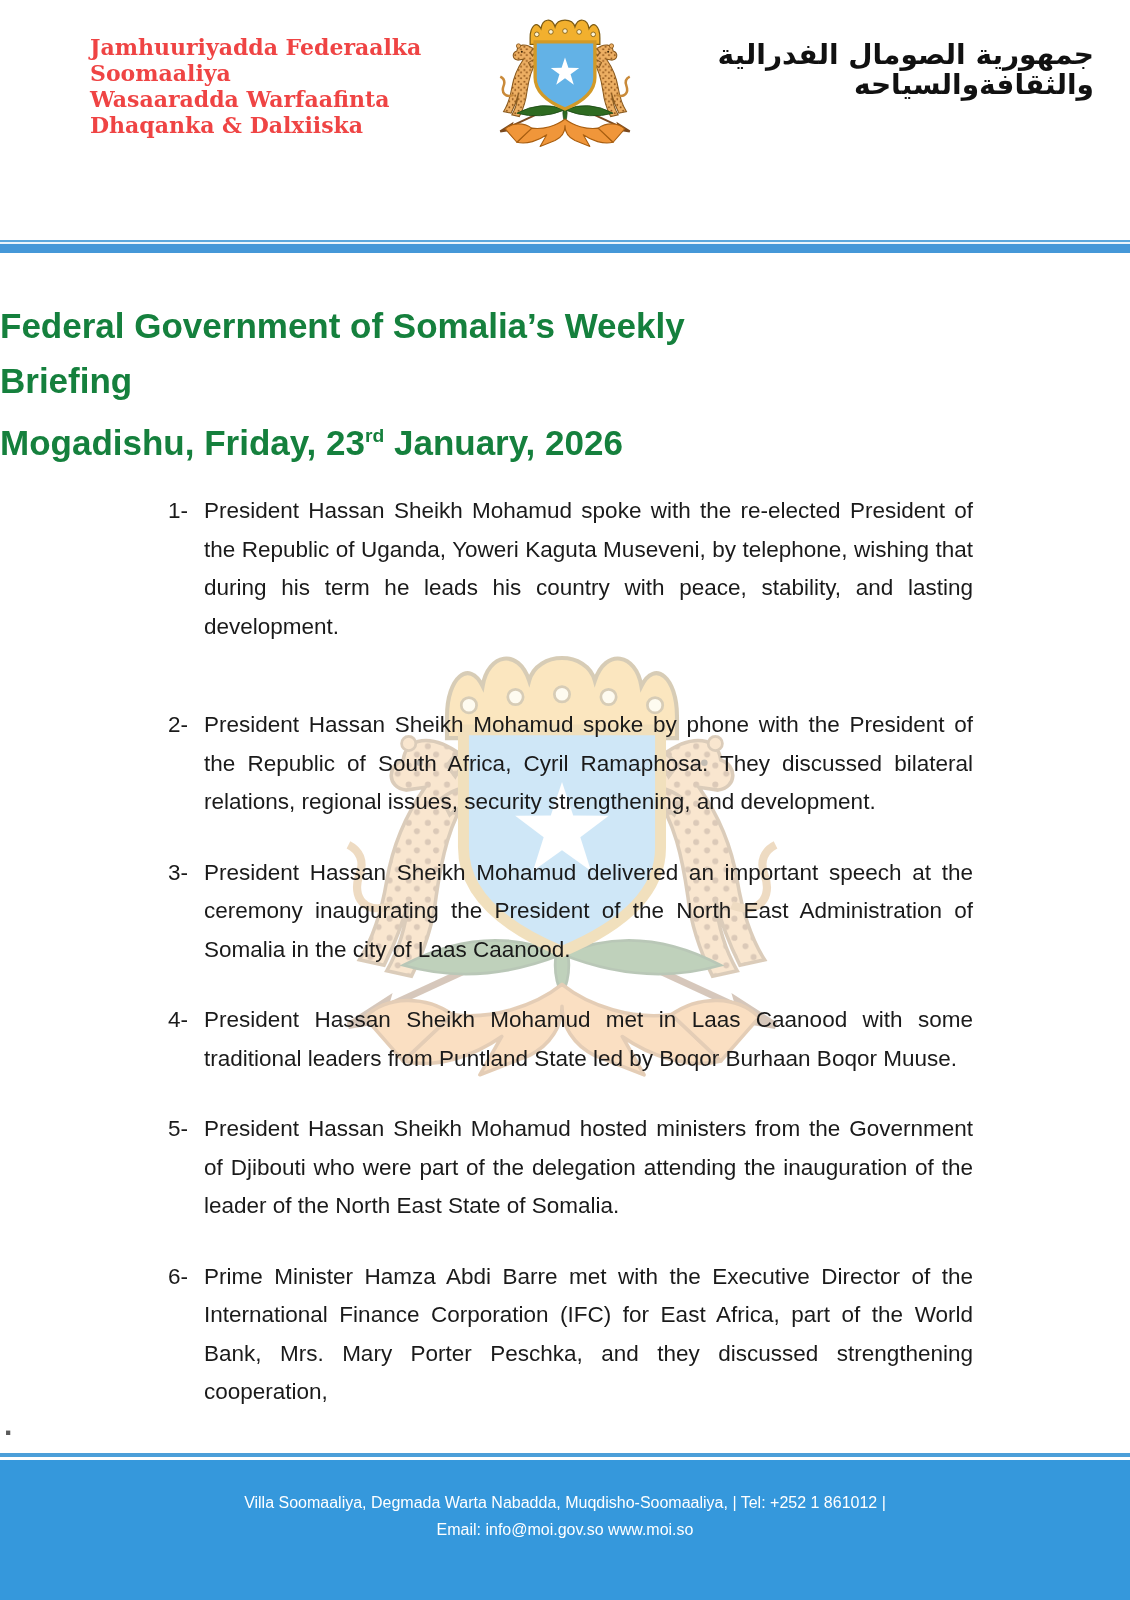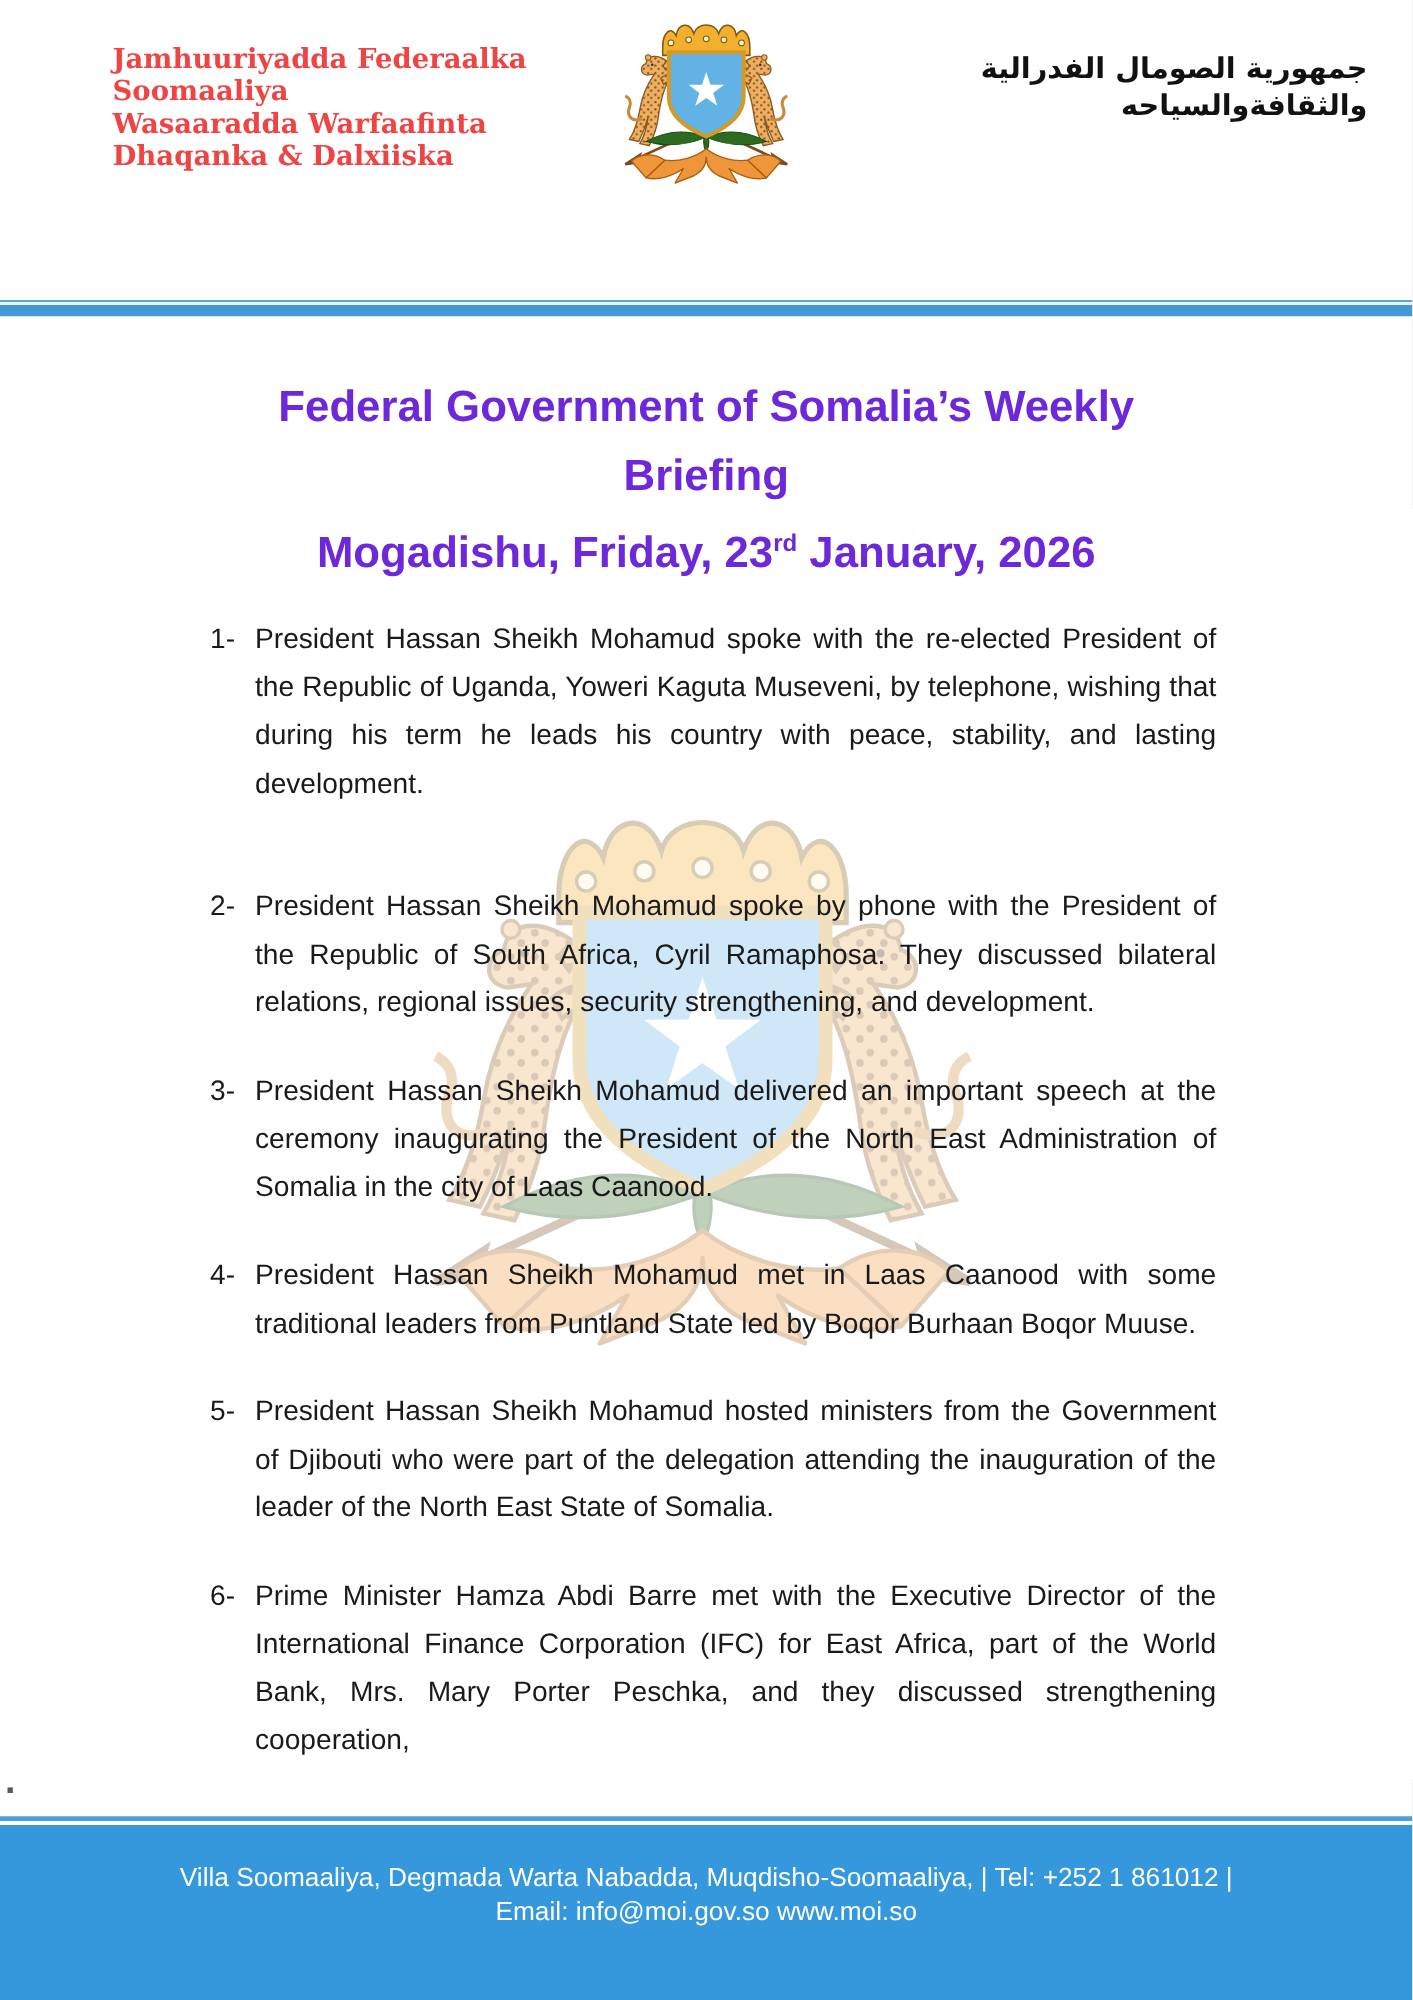--- a/index.html
+++ b/index.html
@@ -22,21 +22,21 @@
     color:#ef4444;
   }
   .emblem {
     position:absolute; left:482px; top:16px;
     width:166px; height:133px;
   }
   .arabic-block {
     position:absolute; right:36px; top:40px;
     direction:rtl; text-align:right;
     font-family:"DejaVu Sans", sans-serif;
-    font-weight:bold; font-size:23px; line-height:30px;
+    font-weight:bold; font-size:28px; line-height:30px;
     color:#111;
   }
   .english-block {
     position:absolute; left:0; top:155px; width:100%;
     text-align:center;
     font-family:"DejaVu Serif", serif;
     font-weight:bold; font-size:22px; line-height:26px;
     color:#111;
   }
 
@@ -45,23 +45,22 @@
     position:absolute; left:0; top:240px; width:100%; height:13px;
     background:linear-gradient(180deg,
       #5BA7DC 0px, #5BA7DC 2px,
       #EAF4FB 2px, #EAF4FB 4px,
       #4598D8 4px, #4598D8 13px);
   }
 
   
   .doc-title {
     position:absolute; left:0; top:298px; width:100%;
-    text-align:center;
     font-weight:bold; font-size:35px; line-height:55px;
-    color:#6d28d9;
+    color:#15803d;
     z-index:2;
   }
   .doc-title sup { font-size:0.55em; vertical-align:super; }
 
   
   .watermark {
     position:absolute; left:288px; top:645px;
     width:548px; height:438px;
     opacity:0.3;
     z-index:0;
@@ -91,21 +90,21 @@
     z-index:1;
   }
 
   
   .footer { position:absolute; left:0; right:0; bottom:0; z-index:3; }
   .footer-stripe { height:4px; background:#4C9FD9; }
   .footer-gap    { height:3px; background:#ffffff; }
   .footer-band {
     height:140px; background:#3598DC;
     color:#ffffff; text-align:center;
-    font-size:21px; line-height:27px;
+    font-size:16px; line-height:27px;
     padding-top:29px;
   }
 </style>
 </head>
 <body>
 
 <svg width="0" height="0" style="position:absolute" aria-hidden="true">
   <defs>
     <pattern id="spots" width="7" height="7" patternUnits="userSpaceOnUse">
       <rect width="7" height="7" fill="#EDAF63"></rect>

